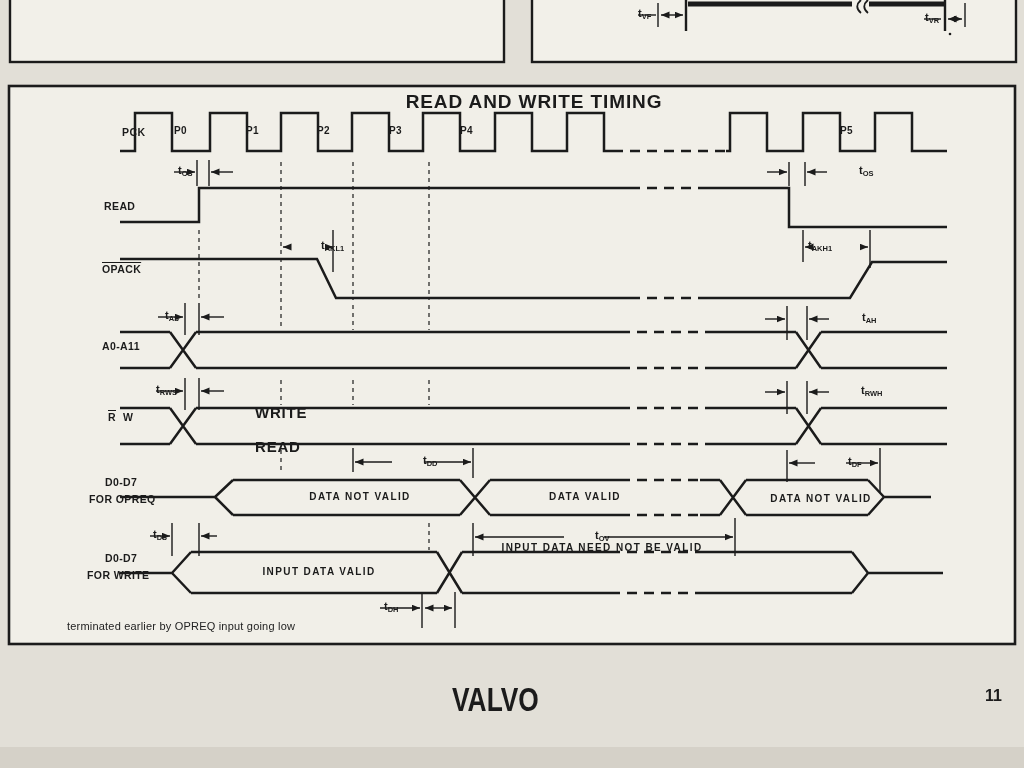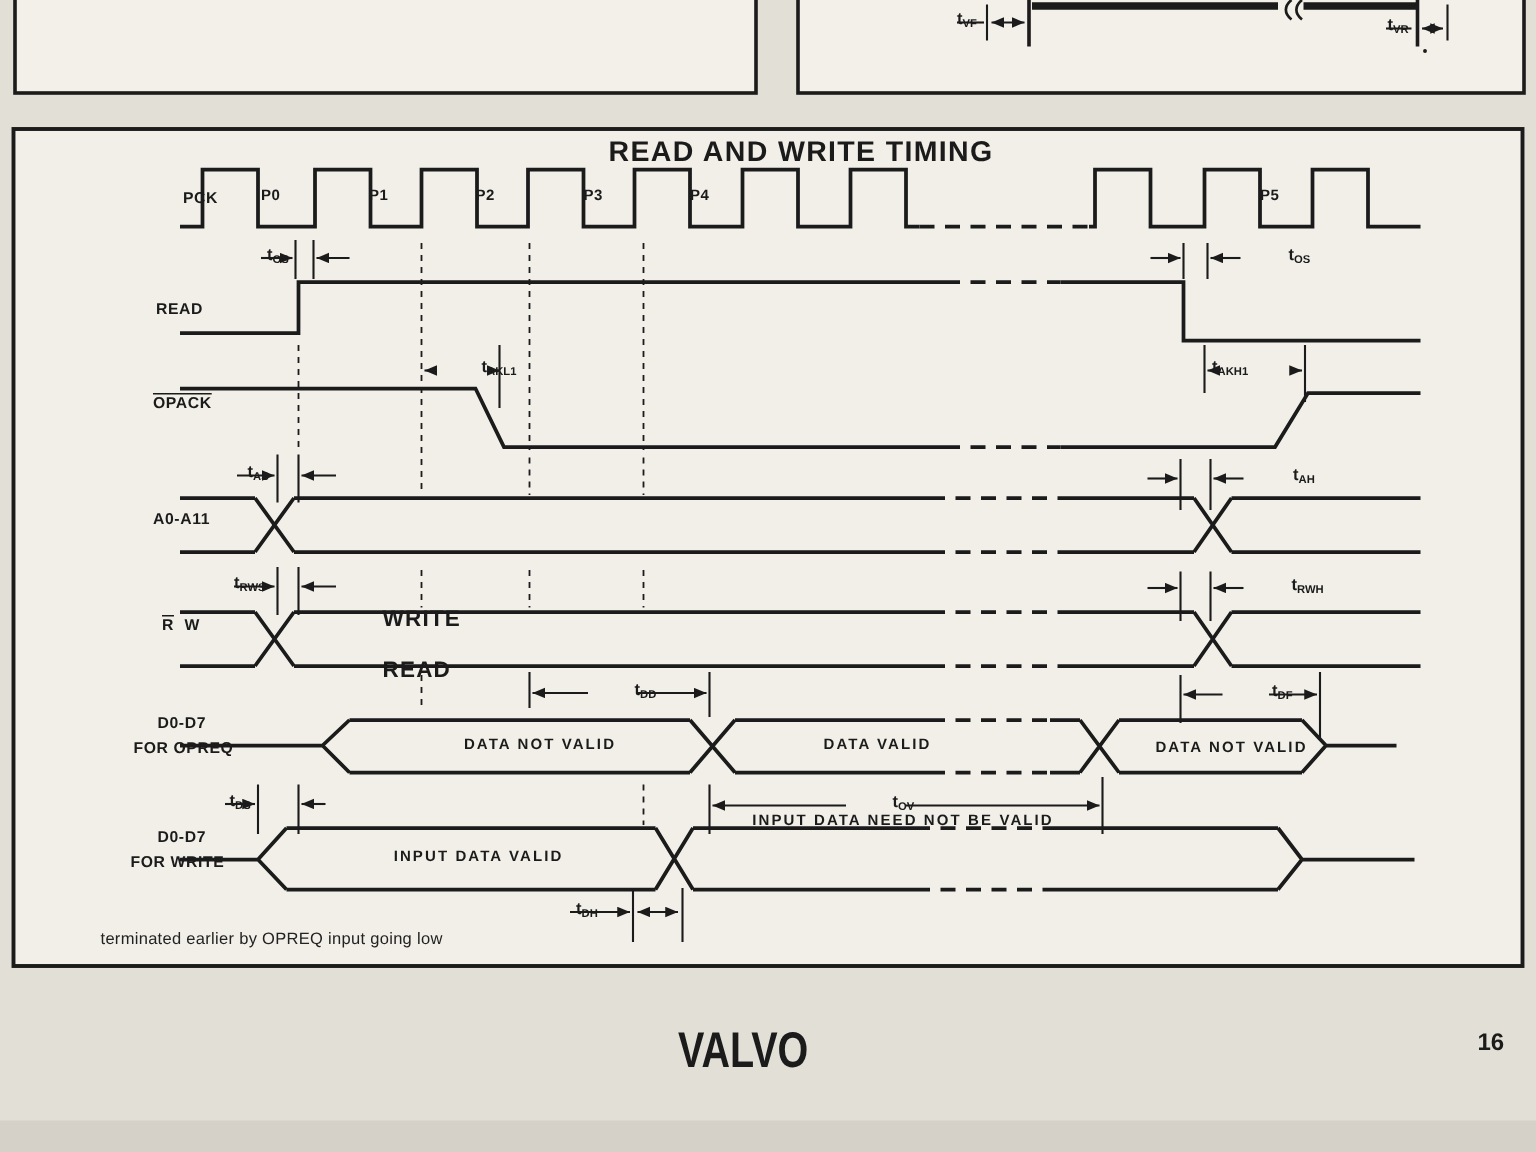--- a/index.html
+++ b/index.html
@@ -173,16 +173,16 @@
   <div class="lbl lvl" style="left:227px;top:427px">READ</div>
   <div class="lbl reg ctr" style="left:346px;top:492px">DATA NOT VALID</div>
   <div class="lbl reg ctr" style="left:571px;top:492px">DATA VALID</div>
   <div class="lbl reg ctr" style="left:807px;top:494px">DATA NOT VALID</div>
   <div class="lbl reg ctr" style="left:305px;top:567px">INPUT DATA VALID</div>
   <div class="lbl reg ctr" style="left:588px;top:543px;font-size:10px">INPUT DATA NEED NOT BE VALID</div>
 
   <div class="fn" style="left:67px;top:621px">terminated earlier by OPREQ input going low</div>
 
   <div class="brand" style="left:452px;top:681px">VALVO</div>
-  <div class="pageno" style="left:985px;top:687px">16</div>
+  <div class="pageno" style="left:985px;top:687px">11</div>
 
   <div class="botstrip"></div>
 </div>
 
 </body></html>

